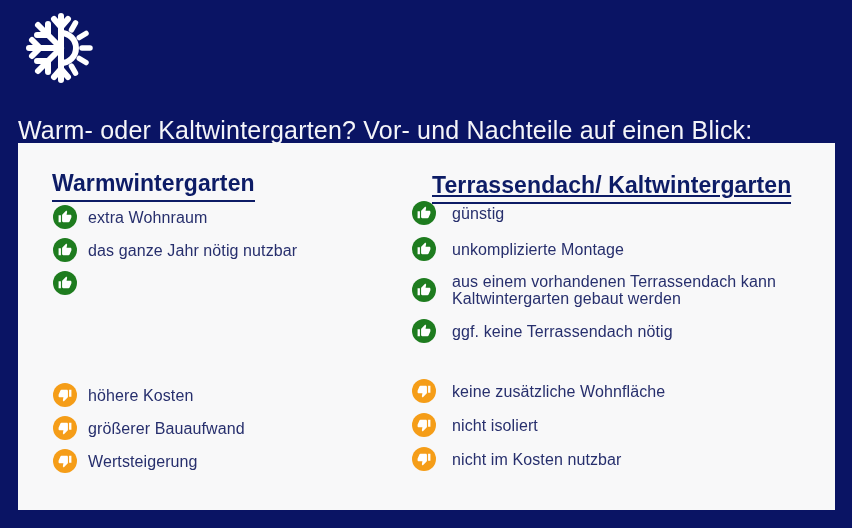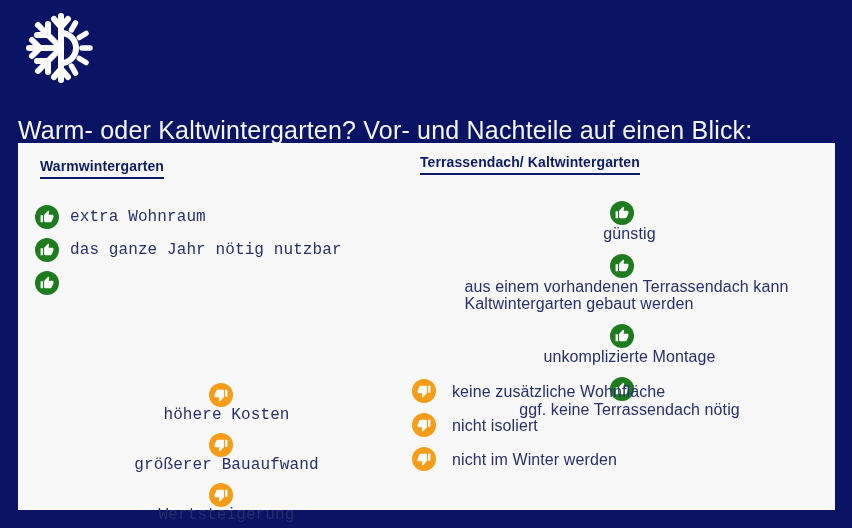--- a/index.html
+++ b/index.html
@@ -25,44 +25,44 @@
     position: absolute; left: 18px; top: 143px;
     width: 817px; height: 367px;
     background: #f8f8f9;
     display: flex;
   }
   .column { position: relative; height: 100%; }
   .col-left  { width: 393px; }
   .col-right { flex: 1; }
 
   .col-header {
-    position: absolute; margin: 4px;
-    font-size: 14px; font-weight: 700; color: #0d1c66;
+    position: absolute; margin: 16px;
+    font-size: 23px; font-weight: 700; color: #0d1c66;
     display: inline-block;
     border-bottom: 2.5px solid #0d1c66;
     padding-bottom: 3px;
     white-space: nowrap;
     letter-spacing: 0.1px;
   }
   .col-left  .col-header { left: 18px; top: 11px; }
-  .col-right .col-header { left: 5px;  top: 7px; }
+  .col-right .col-header { left: 5px;  top: 13px; text-decoration: underline; }
 
   ul.list { list-style: none; margin: 0; padding: 0; position: absolute; right: 4px; }
-  .col-left  ul.list { left: 17px; font-family: Liberation Mono, monospace; }
+  .col-left  ul.list { left: 35px; }
   .col-right ul.list { left: 1px; }
 
   .col-left  .pros { top: 62px; }
   .col-left  .cons { top: 240px; }
   .col-right .pros { top: 58px; }
   .col-right .cons { top: 236px; }
 
   .row { display: flex; align-items: center; }
   .col-left  .pros .row { margin-bottom: 9px; }
-  .col-left  .cons .row { margin-bottom: 9px; flex-direction: column; }
-  .col-right .pros .row { margin-bottom: 12px; flex-direction: column; }
+  .col-left  .cons .row { margin-bottom: 9px; }
+  .col-right .pros .row { margin-bottom: 12px; }
   .col-right .cons .row { margin-bottom: 10px; }
 
   .badge {
     flex: 0 0 auto;
     width: 24px; height: 24px; border-radius: 50%;
     display: flex; align-items: center; justify-content: center;
   }
   .badge.pro { background: #1e7c1f; }
   .badge.con { background: #f59d18; }
   .badge svg { display: block; }
@@ -184,38 +184,38 @@
           </span>
           <span class="row-text">günstig</span>
         </li>
 
         <li class="row">
           <span class="badge pro">
             <svg width="14" height="14" viewBox="0 0 24 24" fill="#ffffff" aria-hidden="true">
               <path d="M1 21h4V9H1v12zM23 10c0-1.1-.9-2-2-2h-6.31l.95-4.57.03-.32c0-.41-.17-.79-.44-1.06L14.17 1 7.58 7.59C7.22 7.95 7 8.45 7 9v10c0 1.1.9 2 2 2h9c.83 0 1.54-.5 1.84-1.22l3.02-7.05c.09-.23.14-.47.14-.73v-2z"></path>
             </svg>
           </span>
+          <span class="row-text">unkomplizierte Montage</span>
+        </li>
+
+        <li class="row">
+          <span class="badge pro">
+            <svg width="14" height="14" viewBox="0 0 24 24" fill="#ffffff" aria-hidden="true">
+              <path d="M1 21h4V9H1v12zM23 10c0-1.1-.9-2-2-2h-6.31l.95-4.57.03-.32c0-.41-.17-.79-.44-1.06L14.17 1 7.58 7.59C7.22 7.95 7 8.45 7 9v10c0 1.1.9 2 2 2h9c.83 0 1.54-.5 1.84-1.22l3.02-7.05c.09-.23.14-.47.14-.73v-2z"></path>
+            </svg>
+          </span>
           <span class="row-text">aus einem vorhandenen Terrassendach kann Kaltwintergarten gebaut werden</span>
         </li>
 
         <li class="row">
           <span class="badge pro">
             <svg width="14" height="14" viewBox="0 0 24 24" fill="#ffffff" aria-hidden="true">
               <path d="M1 21h4V9H1v12zM23 10c0-1.1-.9-2-2-2h-6.31l.95-4.57.03-.32c0-.41-.17-.79-.44-1.06L14.17 1 7.58 7.59C7.22 7.95 7 8.45 7 9v10c0 1.1.9 2 2 2h9c.83 0 1.54-.5 1.84-1.22l3.02-7.05c.09-.23.14-.47.14-.73v-2z"></path>
             </svg>
           </span>
-          <span class="row-text">unkomplizierte Montage</span>
-        </li>
-
-        <li class="row">
-          <span class="badge pro">
-            <svg width="14" height="14" viewBox="0 0 24 24" fill="#ffffff" aria-hidden="true">
-              <path d="M1 21h4V9H1v12zM23 10c0-1.1-.9-2-2-2h-6.31l.95-4.57.03-.32c0-.41-.17-.79-.44-1.06L14.17 1 7.58 7.59C7.22 7.95 7 8.45 7 9v10c0 1.1.9 2 2 2h9c.83 0 1.54-.5 1.84-1.22l3.02-7.05c.09-.23.14-.47.14-.73v-2z"></path>
-            </svg>
-          </span>
           <span class="row-text">ggf. keine Terrassendach nötig</span>
         </li>
       </ul>
 
     <ul class="list cons">
 
         <li class="row">
           <span class="badge con">
             <svg width="14" height="14" viewBox="0 0 24 24" fill="#ffffff" aria-hidden="true">
               <path d="M15 3H6c-.83 0-1.54.5-1.84 1.22l-3.02 7.05c-.09.23-.14.47-.14.73v2c0 1.1.9 2 2 2h6.31l-.95 4.57-.03.32c0 .41.17.79.44 1.06L9.83 23l6.59-6.59c.36-.36.58-.86.58-1.41V5c0-1.1-.9-2-2-2zm4 0v12h4V3h-4z"></path>
@@ -232,18 +232,18 @@
           </span>
           <span class="row-text">nicht isoliert</span>
         </li>
 
         <li class="row">
           <span class="badge con">
             <svg width="14" height="14" viewBox="0 0 24 24" fill="#ffffff" aria-hidden="true">
               <path d="M15 3H6c-.83 0-1.54.5-1.84 1.22l-3.02 7.05c-.09.23-.14.47-.14.73v2c0 1.1.9 2 2 2h6.31l-.95 4.57-.03.32c0 .41.17.79.44 1.06L9.83 23l6.59-6.59c.36-.36.58-.86.58-1.41V5c0-1.1-.9-2-2-2zm4 0v12h4V3h-4z"></path>
             </svg>
           </span>
-          <span class="row-text">nicht im Winter werden</span>
+          <span class="row-text">nicht im Kosten nutzbar</span>
         </li>
       </ul>
   </div>
 
 </section>
 
 </body></html>

